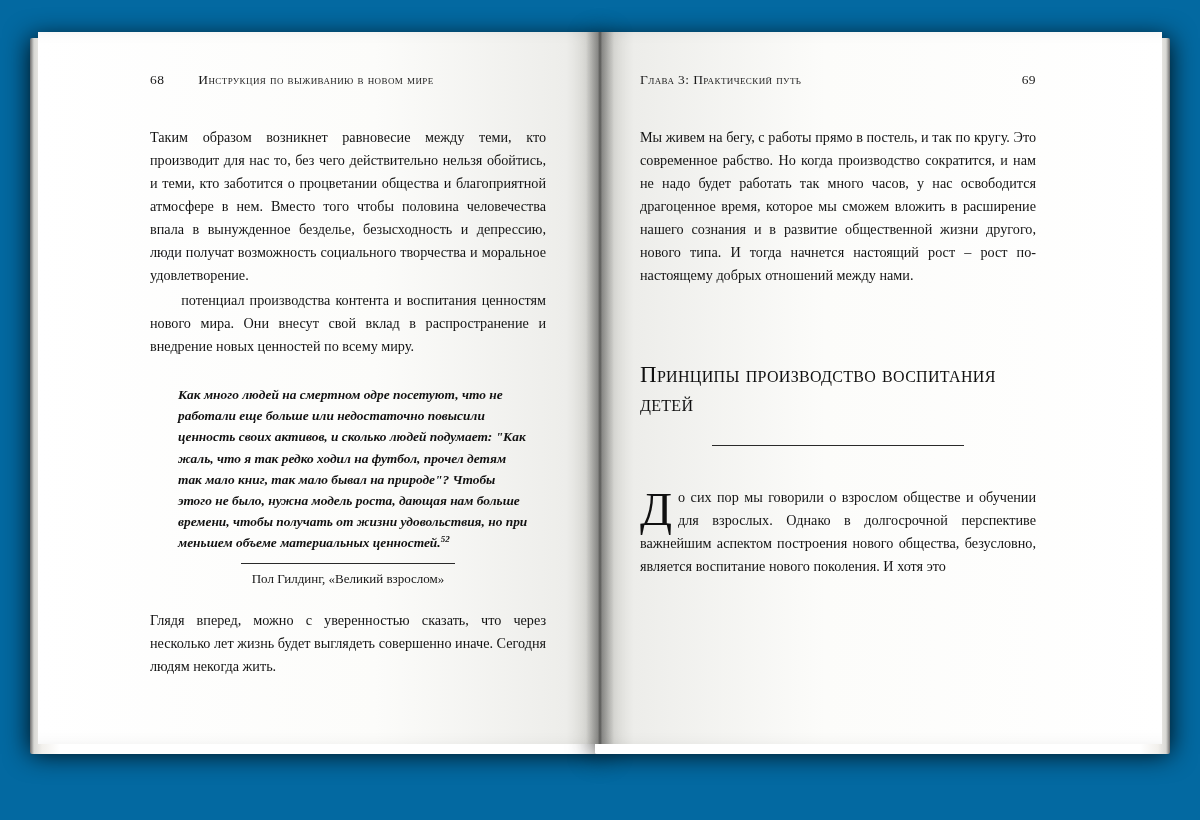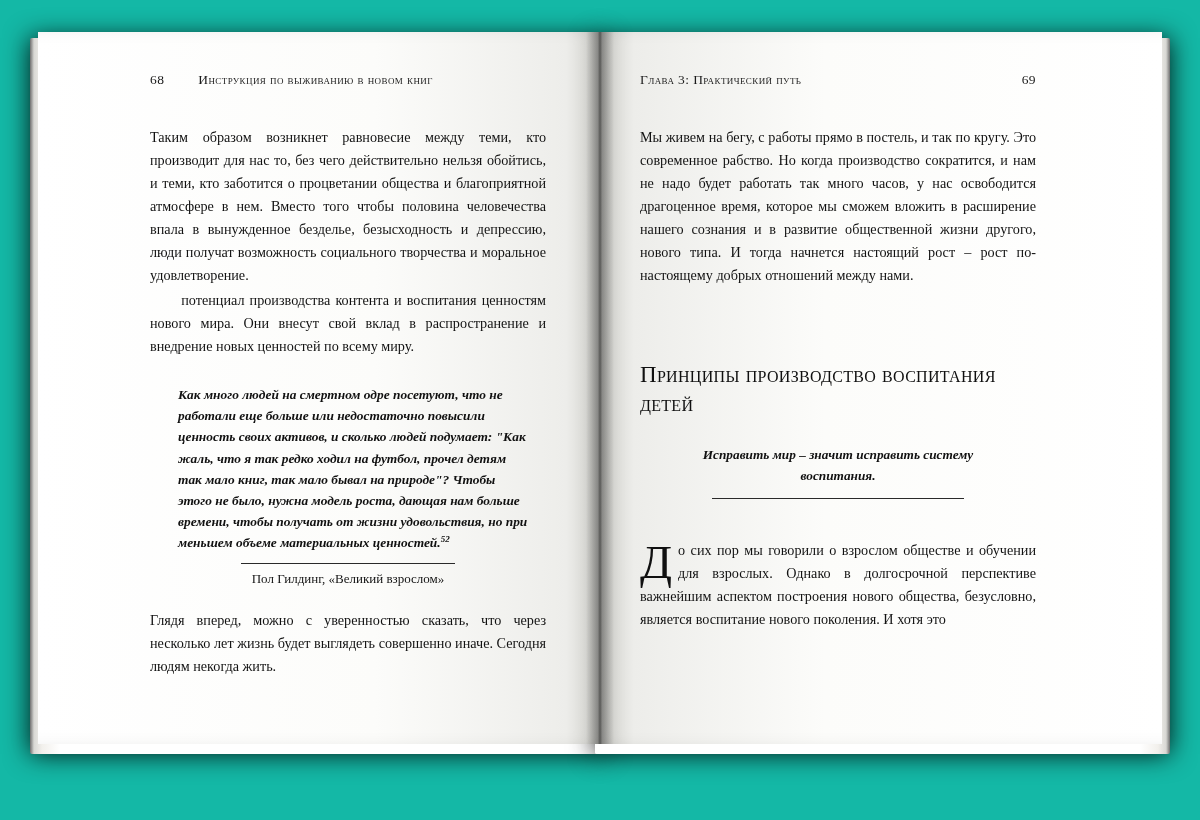--- a/index.html
+++ b/index.html
@@ -11,21 +11,21 @@
     overflow: hidden;
   }
   body {
     font-family: "Liberation Serif", serif;
   }
 
   .book-stage {
     position: relative;
     width: 1200px;
     height: 820px;
-    background: #14b8a6;
+    background: #0369a1;
   }
 
   
   .book {
     position: absolute;
     left: 30px;
     top: 32px;
     width: 1140px;
     height: 728px;
   }
@@ -210,21 +210,21 @@
   <div class="book">
 
     <div class="stack stack-left"></div>
     <div class="stack stack-right"></div>
 
     <div class="page page-left">
       <div class="page-inner">
 
         <div class="running-head">
           <span class="folio">68</span>
-          <span class="head-title">Инструкция по выживанию в новом книг</span>
+          <span class="head-title">Инструкция по выживанию в новом мире</span>
         </div>
 
         <p class="body">Таким образом возникнет равновесие между теми, кто производит для нас то, без чего действительно нельзя обойтись, и теми, кто заботится о процветании общества и благоприятной атмосфере в нем. Вместо того чтобы половина человечества впала в вынужденное безделье, безысходность и депрессию, люди получат возможность социального творчества и моральное удовлетворение.</p>
         <p class="body first">потенциал производства контента и воспитания ценностям нового мира. Они внесут свой вклад в распространение и внедрение новых ценностей по всему миру.</p>
 
         <div class="pull-quote">
           <span>Как много людей на смертном одре посетуют, что не работали еще больше или недостаточно повысили ценность своих активов, и сколько людей подумает: "Как жаль, что я так редко ходил на футбол, прочел детям так мало книг, так мало бывал на природе"? Чтобы этого не было, нужна модель роста, дающая нам больше времени, чтобы получать от жизни удовольствия, но при меньшем объеме материальных ценностей.</span><span class="sup">52</span>
         </div>
         <div class="quote-rule"></div>
         <div class="quote-attrib">Пол Гилдинг, «Великий взрослом»</div>
@@ -238,21 +238,20 @@
 
         <div class="running-head">
           <span class="head-title">Глава 3: Практический путь</span>
           <span class="folio">69</span>
         </div>
 
         <p class="body first">Мы живем на бегу, с работы прямо в постель, и так по кругу. Это современное рабство. Но когда производство сократится, и нам не надо будет работать так много часов, у нас освободится драгоценное время, которое мы сможем вложить в расширение нашего сознания и в развитие общественной жизни другого, нового типа. И тогда начнется настоящий рост – рост по-настоящему добрых отношений между нами.</p>
 
         <h2 class="section">Принципы производство воспитания детей</h2>
 
-        <div class="epigraph">Исправить мир – значит исправить систему воспитания.</div>
         <div class="epigraph-rule"></div>
 
         <div class="dropcap-para">
           <span class="dropcap">Д</span><span>о сих пор мы говорили о взрослом обществе и обучении для взрослых. Однако в долгосрочной перспективе важнейшим аспектом построения нового общества, безусловно, является воспитание нового поколения. И хотя это</span>
           <div class="clear"></div>
         </div>
       </div>
     </div>
 
     <div class="gutter"></div>

